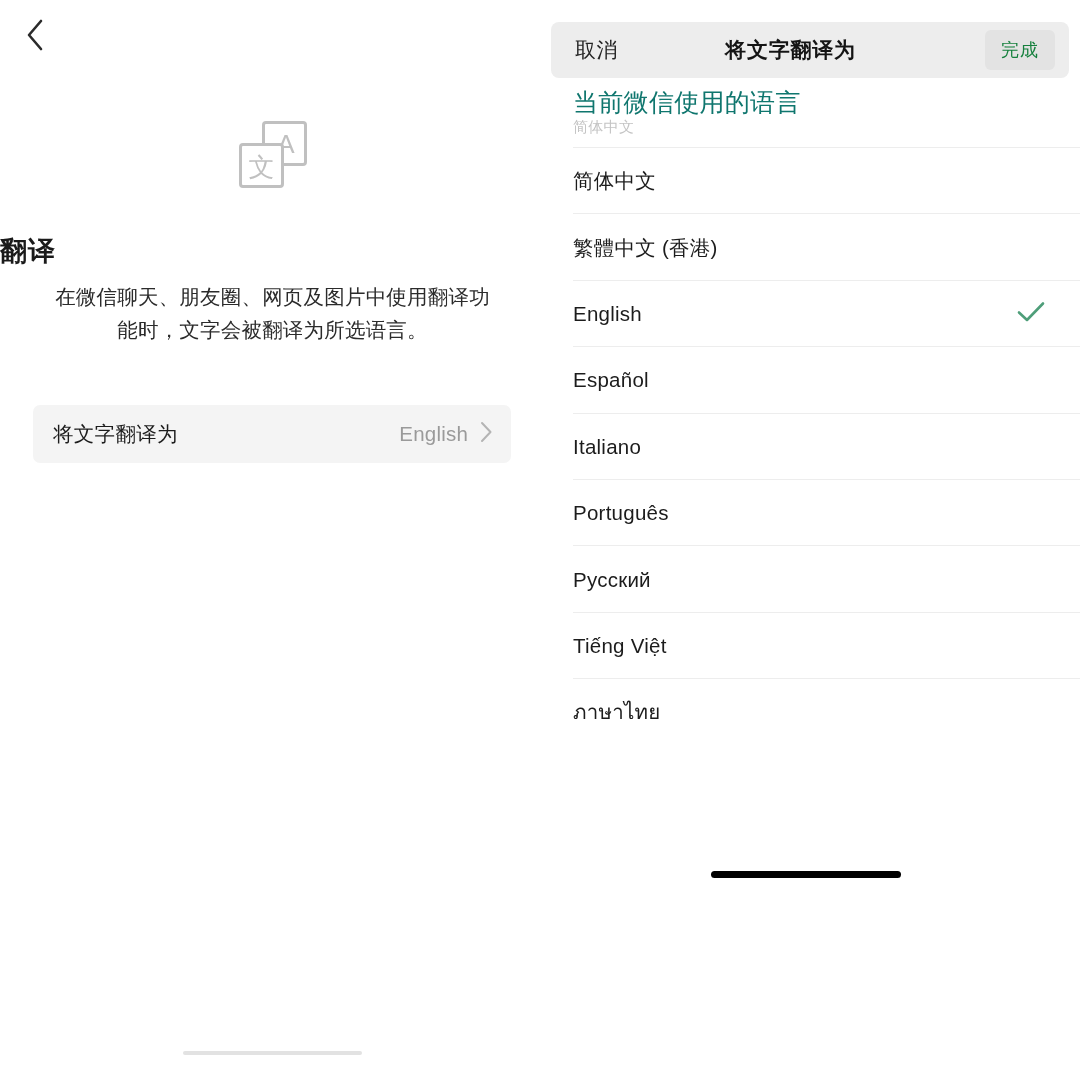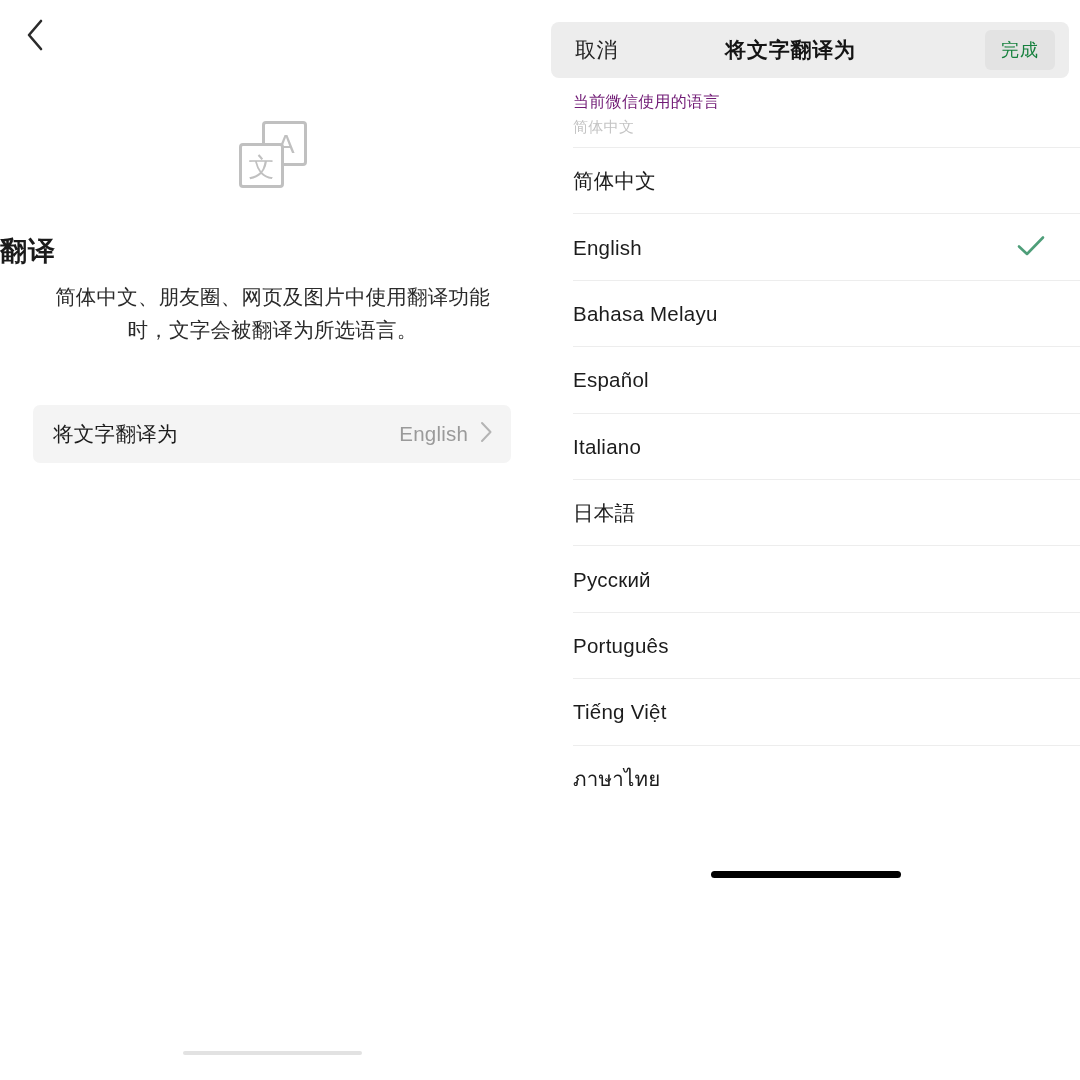--- a/index.html
+++ b/index.html
@@ -177,22 +177,22 @@
     height: 1002px;
   }
 
   .current-lang-row {
     position: relative;
     height: 70px;
     padding: 10px 28px 0 28px;
     background: #ffffff;
   }
   .current-lang-title {
-    font-size: 16px;
-    color: #701a75;
+    font-size: 25px;
+    color: #0f766e;
     line-height: 28px;
     letter-spacing: 0.3px;
   }
   .current-lang-sub {
     font-size: 15px;
     color: #c4c4c4;
     line-height: 22px;
     letter-spacing: 0.3px;
   }
   .current-lang-row::after {
@@ -269,21 +269,21 @@
       <svg width="74" height="74" viewBox="0 0 74 74" fill="none">
         <rect x="27.5" y="4.5" width="42" height="42" rx="2.5" stroke="#c0c0c0" stroke-width="3" fill="#ffffff"></rect>
         <text x="50" y="35" text-anchor="middle" font-family="'Liberation Sans', sans-serif" font-size="26" fill="#c0c0c0">A</text>
         <rect x="4.5" y="26.5" width="42" height="42" rx="2.5" stroke="#c0c0c0" stroke-width="3" fill="#ffffff"></rect>
         <text x="25.5" y="58" text-anchor="middle" font-family="'DejaVu Sans', sans-serif" font-size="26" fill="#c0c0c0">文</text>
       </svg>
     </div>
 
     <div class="feature-title">翻译</div>
 
-    <div class="feature-desc">简体中文、朋友圈、网页及图片中使用翻译功能时，文字会被翻译为所选语言。</div>
+    <div class="feature-desc">在微信聊天、朋友圈、网页及图片中使用翻译功能时，文字会被翻译为所选语言。</div>
 
     <div class="settings-row">
       <span class="settings-row-label">将文字翻译为</span>
       <span class="settings-row-value">English</span>
       <span class="chevron-right">
         <svg width="13" height="22" viewBox="0 0 13 22" fill="none">
           <path d="M2 2 L10.5 11 L2 20" stroke="#b4b4b4" stroke-width="2" stroke-linecap="round" stroke-linejoin="round"></path>
         </svg>
       </span>
     </div>
@@ -303,43 +303,40 @@
 
       <div class="current-lang-row">
         <div class="current-lang-title">当前微信使用的语言</div>
         <div class="current-lang-sub">简体中文</div>
       </div>
 
       <div id="lang-rows">
           <div class="lang-row">
             <span class="lang-label">简体中文</span>
           </div>
+          <div class="lang-row">
+            <span class="lang-label">繁體中文 (香港)</span>
+          </div>
           <div class="lang-row selected">
             <span class="lang-label">English</span>
             <span class="lang-check"><svg width="30" height="24" viewBox="0 0 30 24" fill="none">
                 <path d="M3 12.5 L11 20 L27 3.5" stroke="#4e9e79" stroke-width="2.6" stroke-linecap="round" stroke-linejoin="round"></path>
               </svg></span>
           </div>
           <div class="lang-row">
-            <span class="lang-label">Bahasa Melayu</span>
-          </div>
-          <div class="lang-row">
             <span class="lang-label">Español</span>
           </div>
           <div class="lang-row">
             <span class="lang-label">Italiano</span>
           </div>
           <div class="lang-row">
-            <span class="lang-label">日本語</span>
+            <span class="lang-label">Português</span>
           </div>
           <div class="lang-row">
             <span class="lang-label">Русский</span>
-          </div>
-          <div class="lang-row">
-            <span class="lang-label">Português</span>
           </div>
           <div class="lang-row">
             <span class="lang-label">Tiếng Việt</span>
           </div>
           <div class="lang-row">
             <span class="lang-label">ภาษาไทย</span>
           </div>
         </div>
     </div>
 

